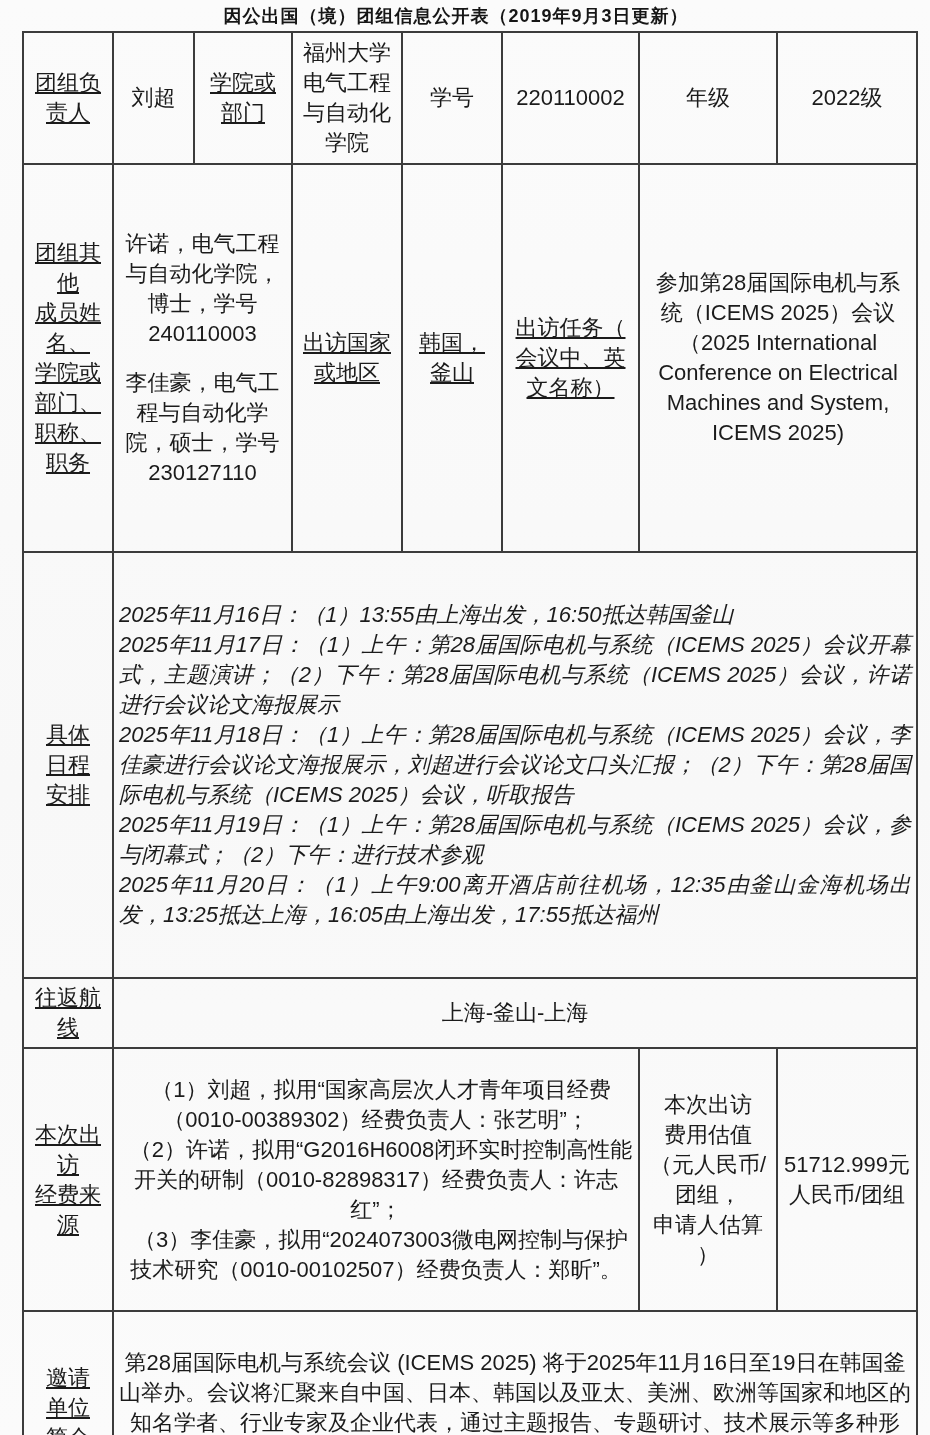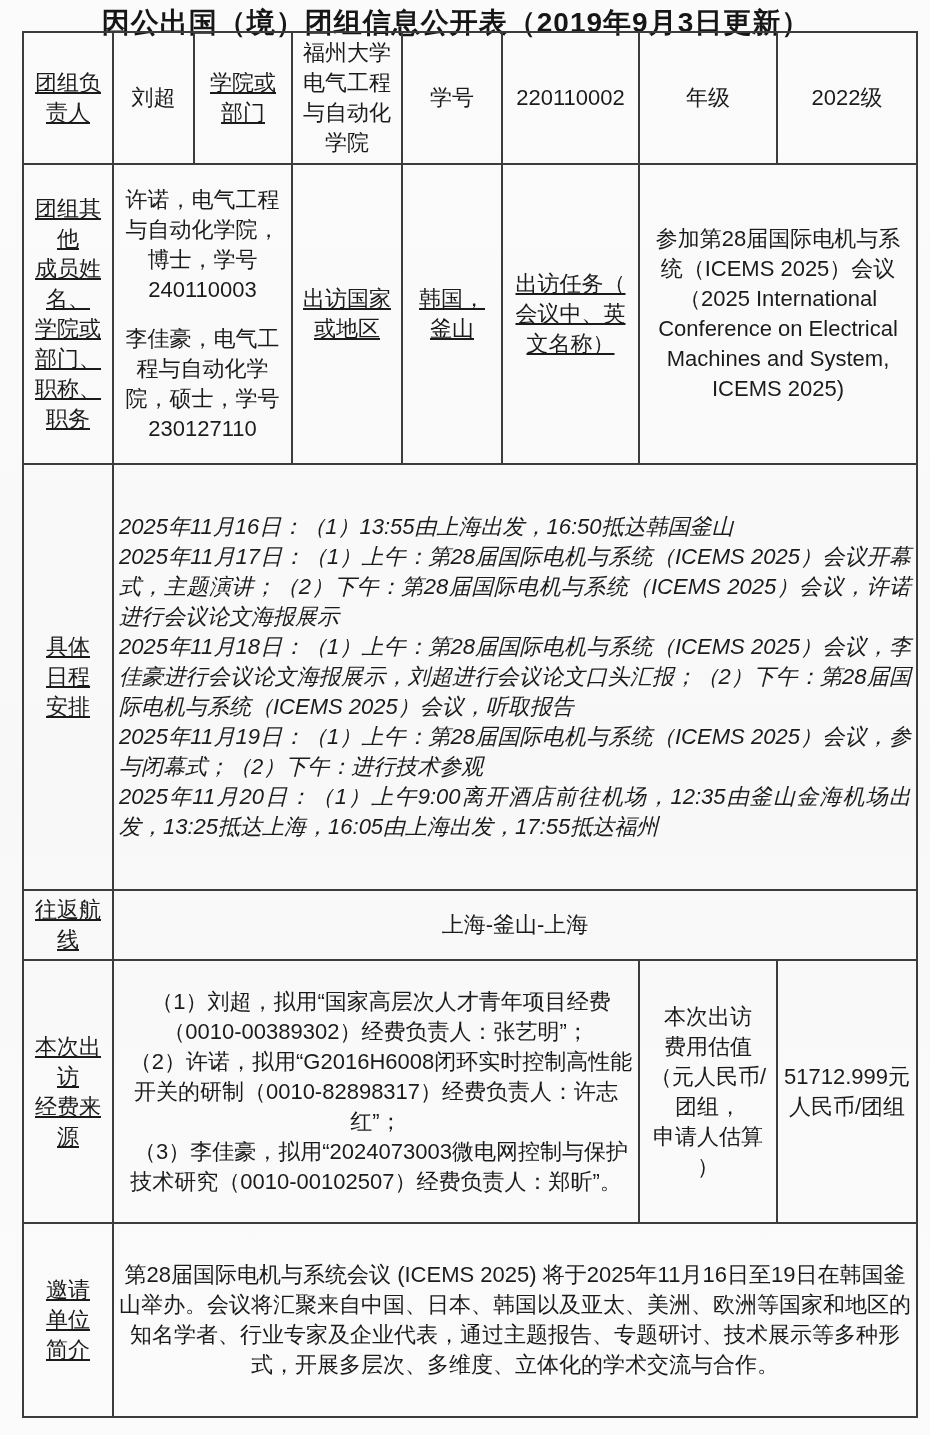--- a/index.html
+++ b/index.html
@@ -12,41 +12,41 @@
   }
   .page {
     position:relative;
     width:930px; height:1435px;
     background:linear-gradient(180deg,#fbfbfb 0%,#f8f8f8 55%,#fbfbfb 100%);
     overflow:hidden;
   }
   .doc-title {
     position:absolute; top:4px; left:0; width:912px;
     text-align:center;
-    font-size:28px; font-weight:700; letter-spacing:1px;
+    font-size:18px; font-weight:700; letter-spacing:1px;
     color:#161616;
   }
   table.form {
     position:absolute; top:31px; left:22px;
     width:894px;
     border-collapse:collapse;
     table-layout:fixed;
   }
   table.form td {
     border:2px solid #3c3c3c;
     text-align:center;
     vertical-align:middle;
     padding:2px 5px;
     font-size:22px;
     line-height:30px;
     color:#1b1b1b;
     overflow:hidden;
   }
   tr.r1 { height:132px; }
-  tr.r2 { height:300px; }
+  tr.r2 { height:388px; }
   tr.r3 { height:426px; }
   tr.r4 { height:70px; }
   tr.r5 { height:263px; }
   tr.r6 { height:194px; }
 
   .stacked { white-space:pre-line; line-height:31px;text-decoration:underline; }
   .dept-value { line-height:30px; padding:0 8px;font-family:Liberation Serif, serif; }
   .num-wrap { word-break:break-all; font-size:23px; line-height:36px;margin-top:48px; }
 
   .members-cell { line-height:31px; padding:4px 6px; }

